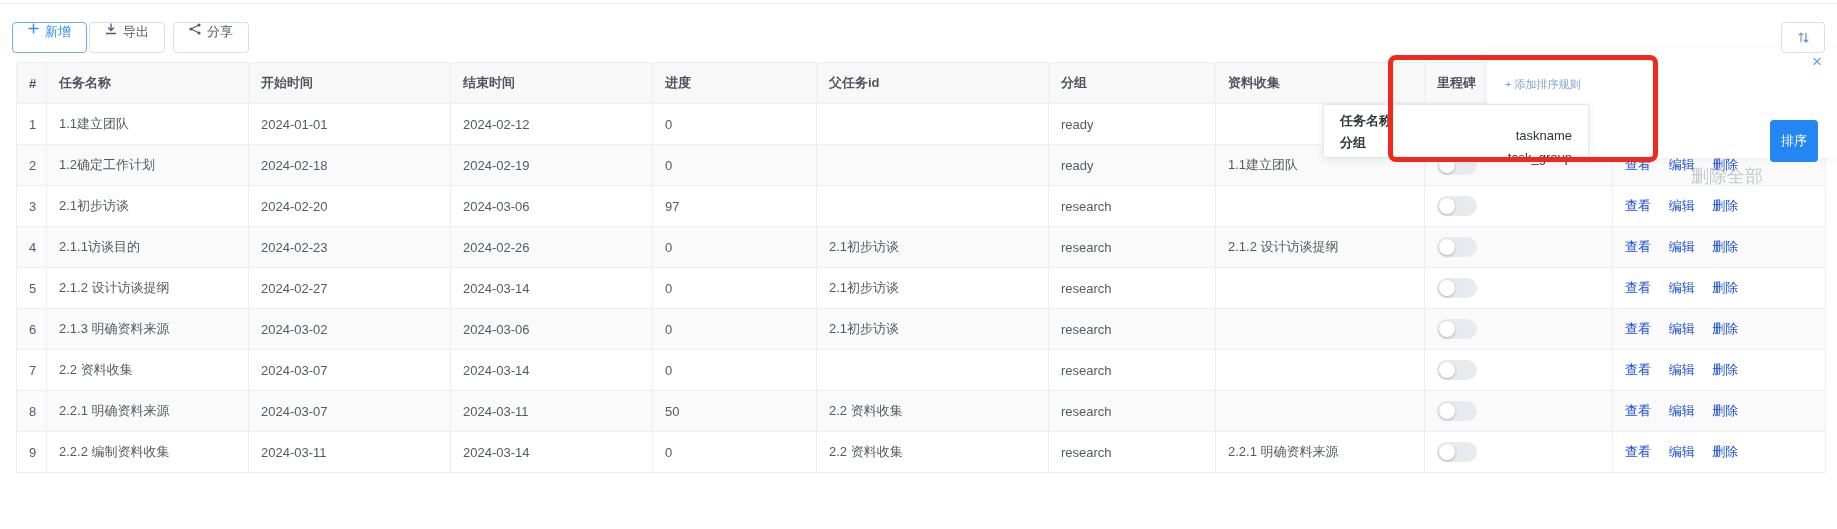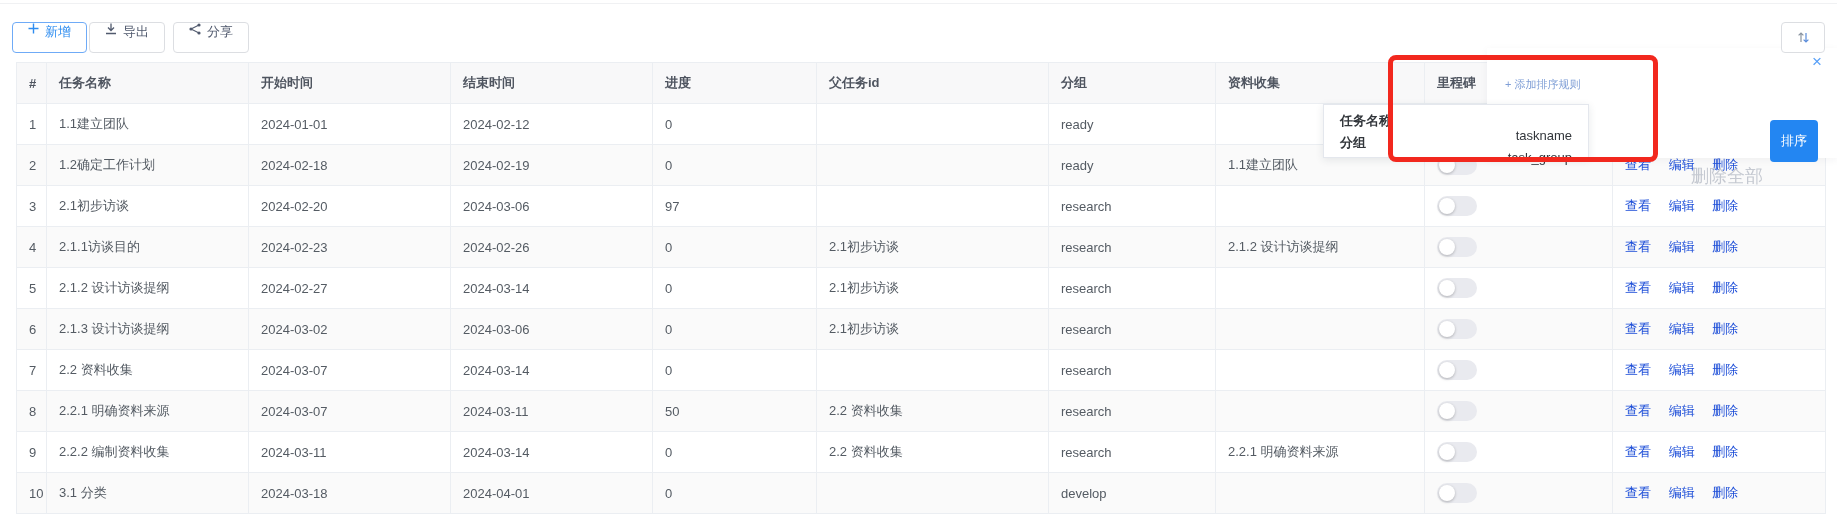--- a/index.html
+++ b/index.html
@@ -195,21 +195,21 @@
       <td></td>
       <td><span class="toggle"></span></td>
       <td>
         <a class="link">查看</a>
         <a class="link">编辑</a>
         <a class="link">删除</a>
       </td>
     </tr>
         <tr>
       <td>6</td>
-      <td>2.1.3 设计访谈提纲</td>
+      <td>2.1.3 明确资料来源</td>
       <td>2024-03-02</td>
       <td>2024-03-06</td>
       <td>0</td>
       <td>2.1初步访谈</td>
       <td>research</td>
       <td></td>
       <td><span class="toggle"></span></td>
       <td>
         <a class="link">查看</a>
         <a class="link">编辑</a>
@@ -250,36 +250,20 @@
     </tr>
         <tr>
       <td>9</td>
       <td>2.2.2 编制资料收集</td>
       <td>2024-03-11</td>
       <td>2024-03-14</td>
       <td>0</td>
       <td>2.2 资料收集</td>
       <td>research</td>
       <td>2.2.1 明确资料来源</td>
-      <td><span class="toggle"></span></td>
-      <td>
-        <a class="link">查看</a>
-        <a class="link">编辑</a>
-        <a class="link">删除</a>
-      </td>
-    </tr>
-        <tr>
-      <td>10</td>
-      <td>3.1 分类</td>
-      <td>2024-03-18</td>
-      <td>2024-04-01</td>
-      <td>0</td>
-      <td></td>
-      <td>develop</td>
-      <td></td>
       <td><span class="toggle"></span></td>
       <td>
         <a class="link">查看</a>
         <a class="link">编辑</a>
         <a class="link">删除</a>
       </td>
     </tr>
       </tbody>
   </table>
 

